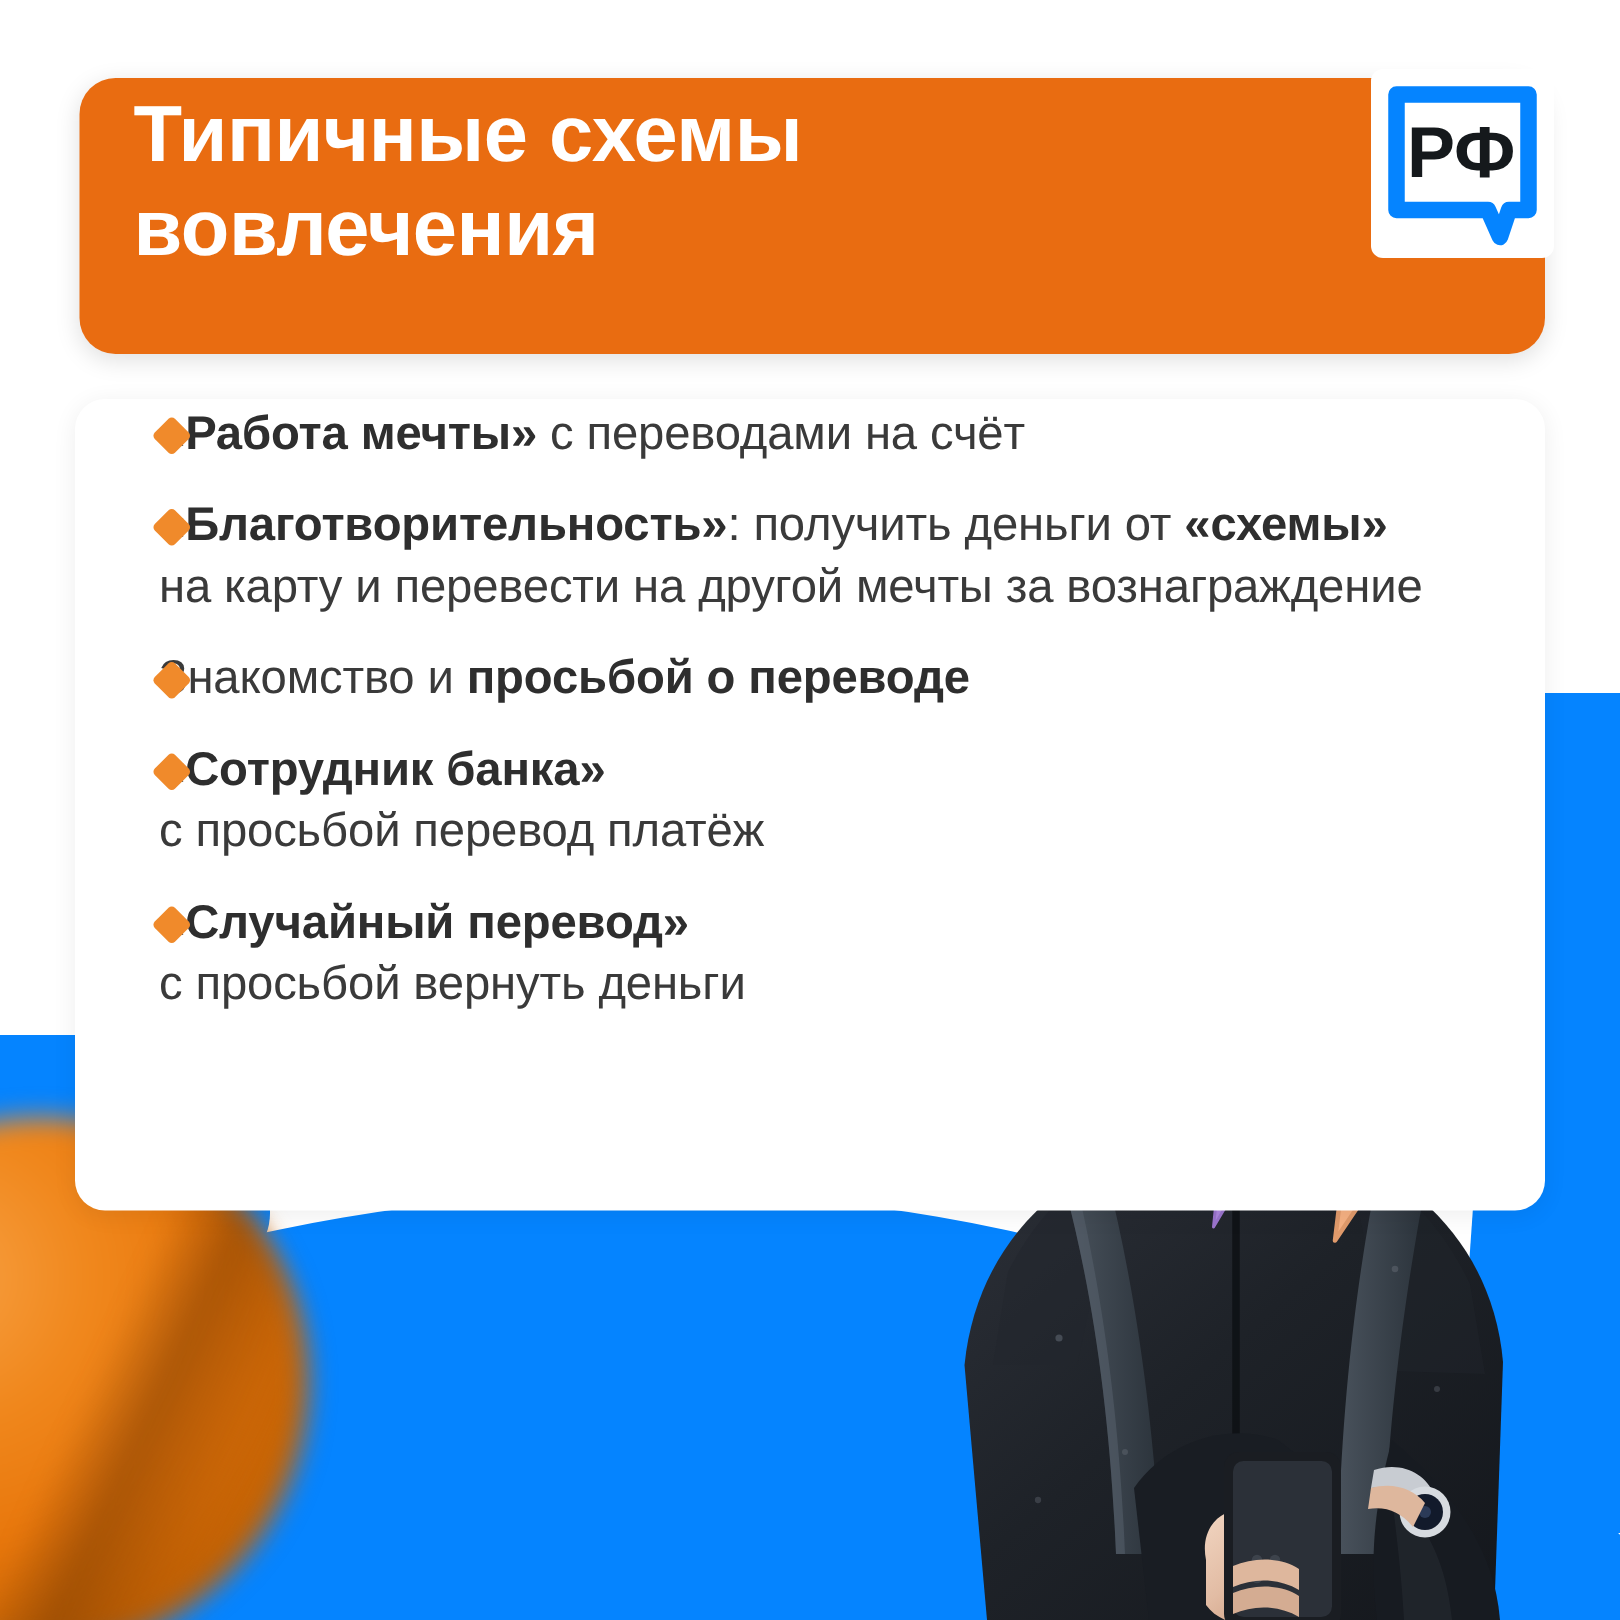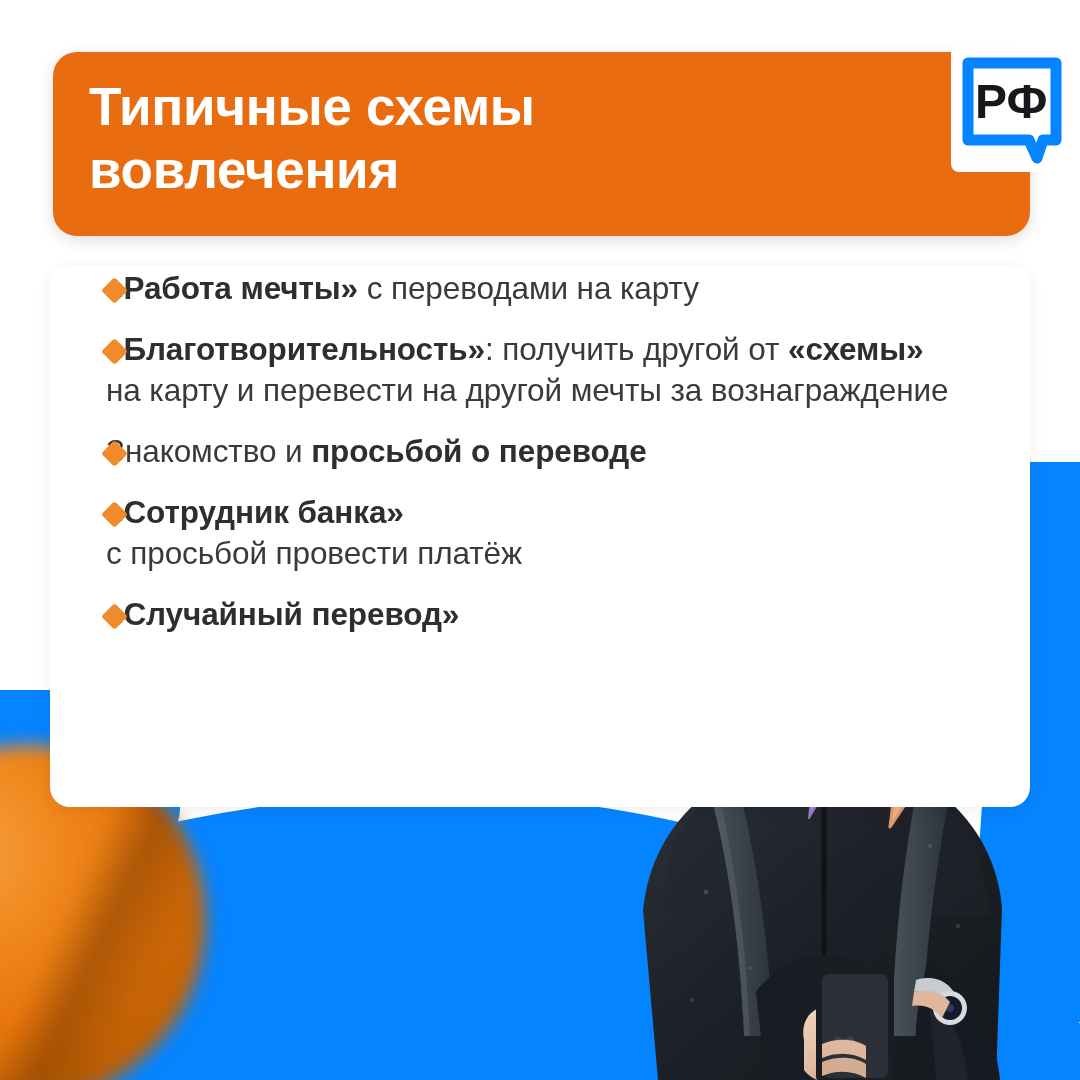--- a/index.html
+++ b/index.html
@@ -81,34 +81,34 @@
   .header-banner {
     position:absolute;
     left:53px; top:52px;
     width:977px; height:184px;
     background:var(--orange, #E96C11);
     border-radius:24px;
     box-shadow:0 4px 16px rgba(0,0,0,.13);
   }
   .header-title {
     position:absolute;
-    left:36px; top:23px;
+    left:36px; top:6px;
     width:800px;
     color:#ffffff;
     font-size:53px;
     font-weight:bold;
     line-height:1.19;
     letter-spacing:-0.3px;
     white-space:pre-line;
   }
 
   
   .logo {
     position:absolute;
-    left:951px; top:46px;
+    left:914px; top:46px;
     width:122px; height:126px;
   }
   .logo svg { display:block; width:100%; height:100%; }
 
   
   .content-card {
     position:absolute;
     left:50px; top:266px;
     width:980px; height:541px;
     background:#ffffff;
@@ -318,33 +318,33 @@
 
       <text x="24" y="72" font-family="Liberation Sans, sans-serif" font-size="48" font-weight="bold" fill="#15191C">РФ</text>
     </svg>
   </div>
 
   <div class="content-card"></div>
 
   <ul class="bullet-list">
     <li class="bullet-item">
       <span class="bullet-marker"></span>
-      <span class="bullet-text"><b>«Работа мечты»</b><span> с переводами на карту</span></span>
-    </li>
-    <li class="bullet-item">
-      <span class="bullet-marker"></span>
-      <span class="bullet-text"><b>«Благотворительность»</b><span>: получить другой от </span><b>«схемы»</b><span> на карту и перевести на другой мечты за вознаграждение</span></span>
+      <span class="bullet-text"><b>«Работа мечты»</b><span> с переводами на счёт</span></span>
+    </li>
+    <li class="bullet-item">
+      <span class="bullet-marker"></span>
+      <span class="bullet-text"><b>«Благотворительность»</b><span>: получить деньги от </span><b>«схемы»</b><span> на карту и перевести на другой мечты за вознаграждение</span></span>
     </li>
     <li class="bullet-item">
       <span class="bullet-marker"></span>
       <span class="bullet-text"><span>Знакомство и </span><b>просьбой о переводе</b></span>
     </li>
     <li class="bullet-item">
       <span class="bullet-marker"></span>
-      <span class="bullet-text"><b>«Сотрудник банка»</b><br><span>с просьбой провести платёж</span></span>
-    </li>
-    <li class="bullet-item">
-      <span class="bullet-marker"></span>
-      <span class="bullet-text"><b>«Случайный перевод»</b><br></span>
+      <span class="bullet-text"><b>«Сотрудник банка»</b><br><span>с просьбой перевод платёж</span></span>
+    </li>
+    <li class="bullet-item">
+      <span class="bullet-marker"></span>
+      <span class="bullet-text"><b>«Случайный перевод»</b><br><span>с просьбой вернуть деньги</span></span>
     </li>
   </ul>
 
 </div>
 
 </body></html>

